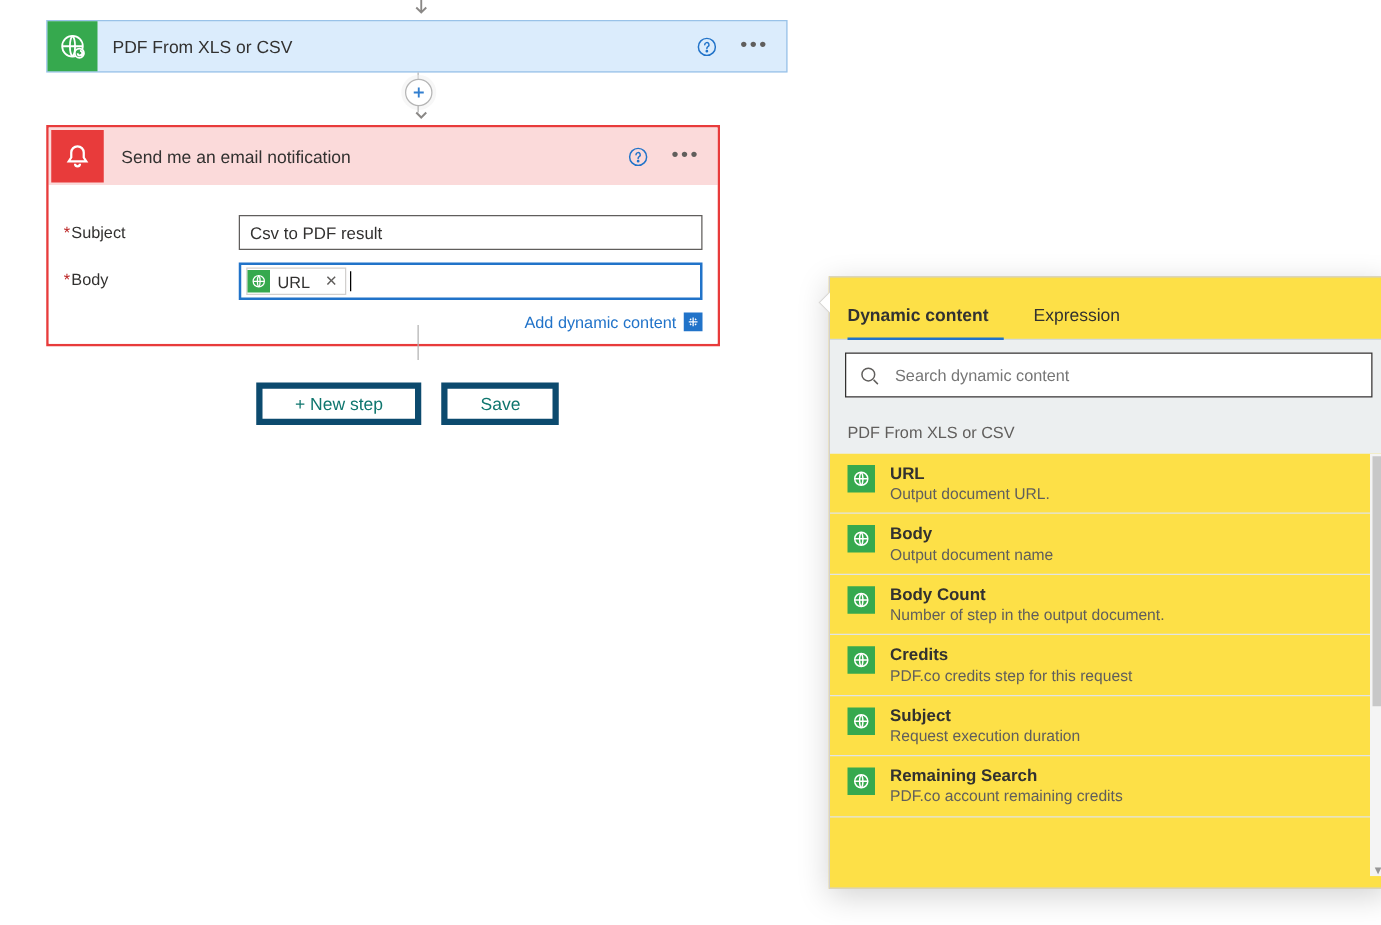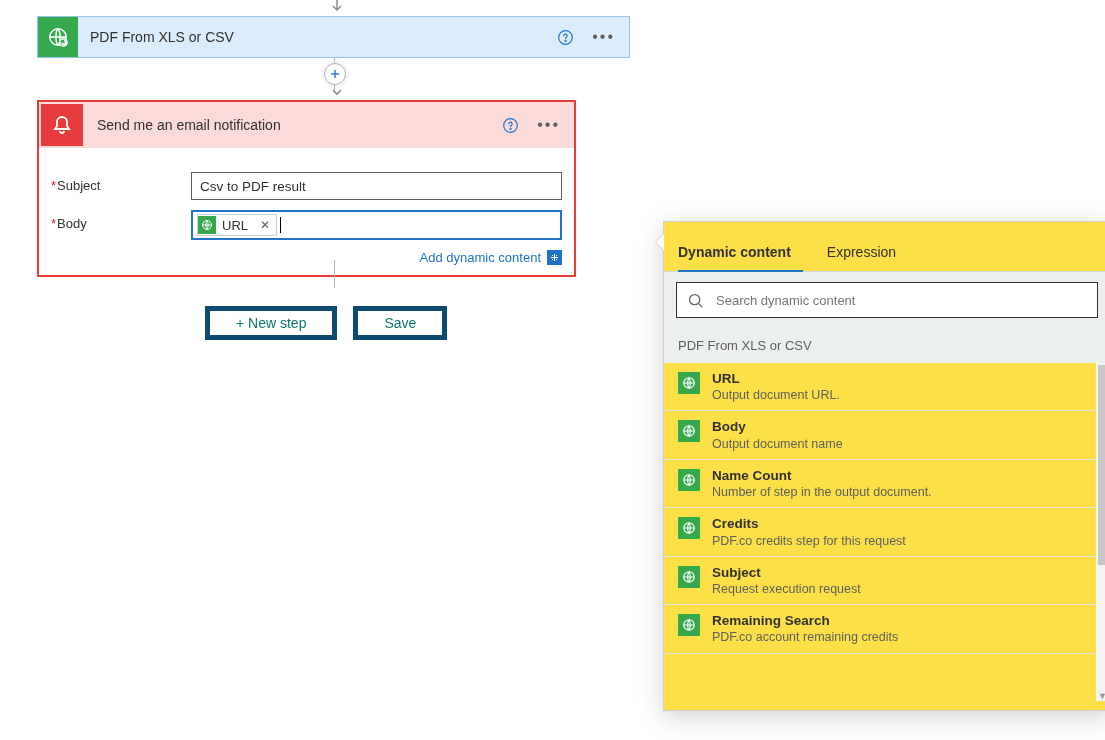--- a/index.html
+++ b/index.html
@@ -245,21 +245,21 @@
           </div>
         </div>
         <div class="dyn-item">
           <div class="dyn-icon">
             <svg width="14" height="14" viewBox="0 0 24 24" fill="none" stroke="#fff" stroke-width="2">
               <circle cx="12" cy="12" r="9"></circle>
               <path d="M3 12h18M12 3c3 3 3 15 0 18M12 3c-3 3-3 15 0 18"></path>
             </svg>
           </div>
           <div class="dyn-text">
-            <div class="t1">Name Count</div>
+            <div class="t1">Body Count</div>
             <div class="t2">Number of step in the output document.</div>
           </div>
         </div>
         <div class="dyn-item">
           <div class="dyn-icon">
             <svg width="14" height="14" viewBox="0 0 24 24" fill="none" stroke="#fff" stroke-width="2">
               <circle cx="12" cy="12" r="9"></circle>
               <path d="M3 12h18M12 3c3 3 3 15 0 18M12 3c-3 3-3 15 0 18"></path>
             </svg>
           </div>
@@ -270,21 +270,21 @@
         </div>
         <div class="dyn-item">
           <div class="dyn-icon">
             <svg width="14" height="14" viewBox="0 0 24 24" fill="none" stroke="#fff" stroke-width="2">
               <circle cx="12" cy="12" r="9"></circle>
               <path d="M3 12h18M12 3c3 3 3 15 0 18M12 3c-3 3-3 15 0 18"></path>
             </svg>
           </div>
           <div class="dyn-text">
             <div class="t1">Subject</div>
-            <div class="t2">Request execution request</div>
+            <div class="t2">Request execution duration</div>
           </div>
         </div>
         <div class="dyn-item">
           <div class="dyn-icon">
             <svg width="14" height="14" viewBox="0 0 24 24" fill="none" stroke="#fff" stroke-width="2">
               <circle cx="12" cy="12" r="9"></circle>
               <path d="M3 12h18M12 3c3 3 3 15 0 18M12 3c-3 3-3 15 0 18"></path>
             </svg>
           </div>
           <div class="dyn-text">

